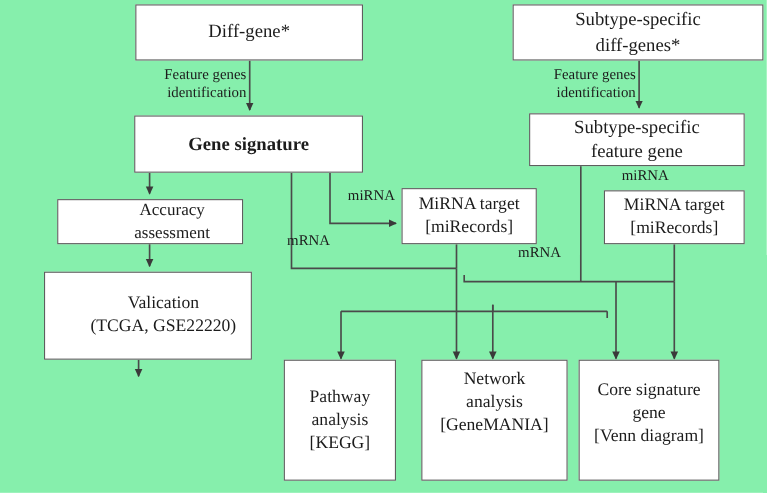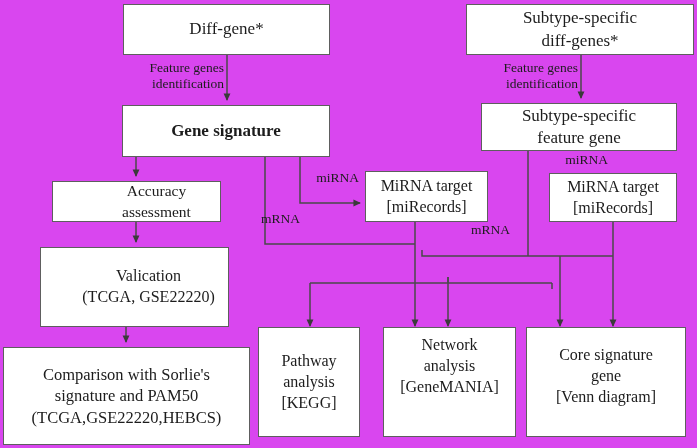--- a/index.html
+++ b/index.html
@@ -1,18 +1,18 @@
 <!DOCTYPE html>
 <html><head>
 <meta charset="utf-8">
 <style>
   html,body{margin:0;padding:0;background:#ffffff;}
   body{width:697px;height:448px;overflow:hidden;
        font-family:"Liberation Serif","DejaVu Serif",serif;}
-  #stage{position:relative;width:697px;height:448px;background:#d946ef;}
+  #stage{position:relative;width:697px;height:448px;background:#86efac;}
   svg#wires{position:absolute;left:0;top:0;width:697px;height:448px;}
   .node{position:absolute;box-sizing:border-box;background:#fff;
         border:1px solid #5e5e5e;display:flex;align-items:center;
         justify-content:center;text-align:center;color:#1c1c1c;}
   .node .txt{line-height:1.30;padding:0 3px;}
   .elabel{position:absolute;color:#1c1c1c;line-height:1.22;
           text-align:right;white-space:pre-line;background:transparent;}
 </style>
 </head>
 <body>
@@ -95,39 +95,34 @@
   <div class="node" style="left:549px;top:173px;width:128px;height:49px;font-size:16px;">
     <span class="txt" style="white-space: pre-line;">MiRNA target
 [miRecords]</span>
   </div>
 
   <div class="node" style="left:40px;top:247px;width:189px;height:80px;font-size:16px;">
     <span class="txt" style="white-space: pre-line; margin-left: 28px;">Valication
 (TCGA, GSE22220)</span>
   </div>
 
-  <div class="node" style="left:3px;top:347px;width:247px;height:98px;font-size:16.5px;">
-    <span class="txt" style="white-space: pre-line;">Comparison with Sorlie's
-signature and PAM50
-(TCGA,GSE22220,HEBCS)</span>
-  </div>
 
   <div class="node" style="left:258px;top:327px;width:102px;height:110px;font-size:16px;align-items:flex-start;padding-top:23px;">
     <span class="txt" style="white-space: pre-line;">Pathway
 analysis
 [KEGG]</span>
   </div>
 
   <div class="node" style="left:383px;top:327px;width:133px;height:110px;font-size:16px;align-items:flex-start;padding-top:7px;">
     <span class="txt" style="white-space: pre-line;">Network
 analysis
 [GeneMANIA]</span>
   </div>
 
-  <div class="node" style="left:526px;top:327px;width:160px;height:110px;font-size:16px;align-items:flex-start;padding-top:17px;">
+  <div class="node" style="left:526px;top:327px;width:128px;height:110px;font-size:16px;align-items:flex-start;padding-top:17px;">
     <span class="txt" style="white-space: pre-line;">Core signature
 gene
 [Venn diagram]</span>
   </div>
 
   <div class="elabel" style="left: 128px; top: 60px; width: 96px; font-size: 13.5px; white-space: pre-line;">Feature genes
 identification</div>
 
   <div class="elabel" style="left: 482px; top: 60px; width: 96px; font-size: 13.5px; white-space: pre-line;">Feature genes
 identification</div>

